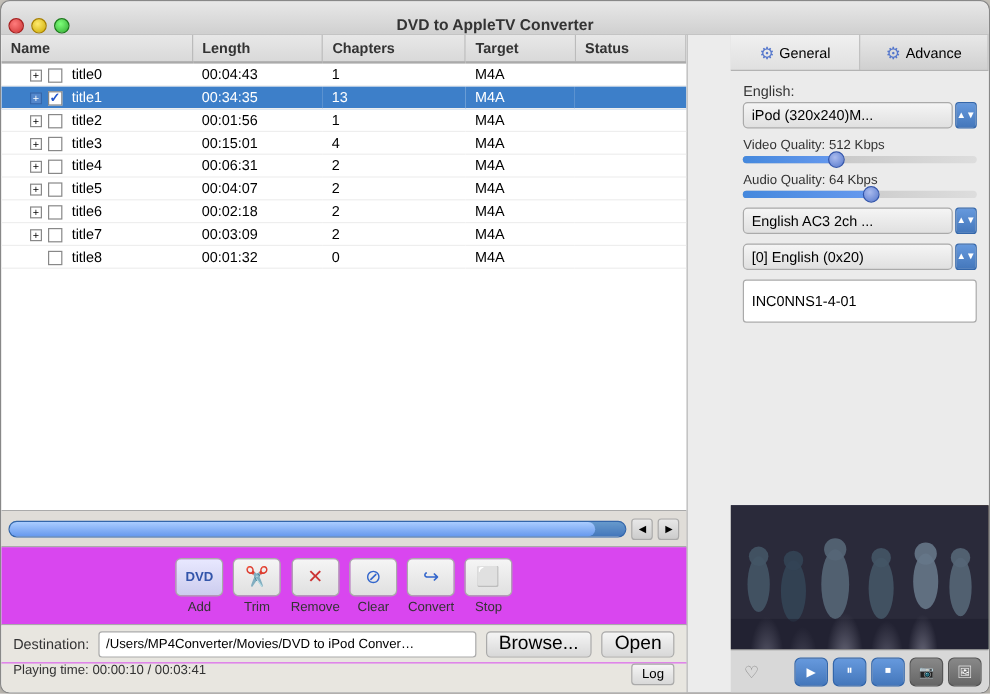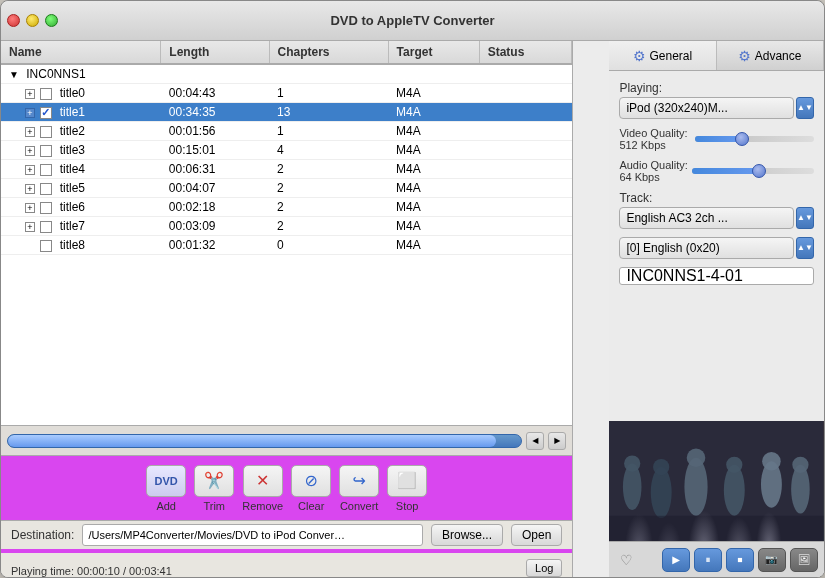--- a/index.html
+++ b/index.html
@@ -19,23 +19,23 @@
       border: 1px solid #888;
       border-radius: 8px;
       display: flex;
       flex-direction: column;
       overflow: hidden;
       box-shadow: 0 4px 20px rgba(0,0,0,0.4);
     }
 
     .title-bar {
       background: linear-gradient(to bottom, #e8e8e8, #d0d0d0);
-      height: 40px;
-      display: flex;
-      align-items: center;
+      height: 28px;
+      display: flex;
+      align-items: flex-end;
       padding: 0 6px;
       border-bottom: 1px solid #aaa;
       border-radius: 8px 8px 0 0;
       position: relative;
     }
 
     .traffic-lights {
       display: flex;
       gap: 6px;
       align-items: center;
@@ -230,49 +230,49 @@
       color: #333;
     }
 
     .bottom-bar {
       height: 32px;
       background: #e8e6e0;
       display: flex;
       align-items: center;
       padding: 0 10px;
       gap: 8px;
-      border-bottom: 4px solid #d946ef;
+      border-bottom: 1px solid #d946ef;
     }
 
     .dest-label { font-size: 12px; color: #333; }
     .dest-path {
       flex: 1;
       height: 22px;
       background: white;
       border: 1px solid #aaa;
       padding: 2px 5px;
       font-size: 11px;
       border-radius: 3px;
     }
 
     .browse-btn, .open-btn {
       height: 22px;
       padding: 0 10px;
       background: linear-gradient(to bottom, #f5f5f5, #d8d8d8);
       border: 1px solid #aaa;
       border-radius: 4px;
-      font-size: 12px;
+      font-size: 16px;
       cursor: pointer;
     }
 
     .status-bar {
       height: 24px;
       background: #e8e6e0;
       display: flex;
-      align-items: flex-end;
+      align-items: flex-start;
       padding: 0 10px;
       justify-content: space-between;
     }
 
     .status-text { font-size: 11px; color: #333; }
     .log-btn {
       height: 18px;
       padding: 0 8px;
       background: linear-gradient(to bottom, #f5f5f5, #d8d8d8);
       border: 1px solid #aaa;
@@ -360,22 +360,22 @@
       align-items: center;
       justify-content: center;
       cursor: pointer;
       font-size: 8px;
       color: white;
       line-height: 1;
     }
 
     .slider-row {
       display: flex;
+      flex-direction: column;
       gap: 3px;
-      align-items: center;
     }
 
     .slider-label {
       font-size: 11px;
       color: #333;
     }
 
     .slider-track {
       width: 100%;
       height: 6px;
@@ -407,26 +407,26 @@
       position: absolute;
       top: -4px;
       cursor: pointer;
     }
 
     .slider-thumb-v { left: calc(40% - 7px); }
     .slider-thumb-a { left: calc(55% - 7px); }
 
     .output-filename-input {
       width: 100%;
-      height: 18px;
+      height: 36px;
       padding: 2px 6px;
       border: 1px solid #aaa;
       border-radius: 3px;
       background: white;
-      font-size: 16px;
+      font-size: 12px;
     }
 
     .thumbnail-area {
       height: 120px;
       background: #222;
       margin: 0;
       overflow: hidden;
       position: relative;
     }
 
@@ -527,30 +527,20 @@
             <tr>
               <th>Name</th>
               <th>Length</th>
               <th>Chapters</th>
               <th>Target</th>
               <th>Status</th>
             </tr>
           </thead>
           <tbody>
 
-            <tr>
-              <td>
-                <span style="font-size:10px; margin-right:4px;">▼</span>
-                <span>INC0NNS1</span>
-              </td>
-              <td></td>
-              <td></td>
-              <td></td>
-              <td></td>
-            </tr>
 
             <tr>
               <td>
                 <span style="margin-left:16px;"></span>
                 <span class="expand-btn">+</span>
                 <span class="checkbox"></span>
                 <span>title0</span>
               </td>
               <td>00:04:43</td>
               <td>1</td>
@@ -729,21 +719,21 @@
         </div>
         <div class="tab">
           <span class="tab-icon">⚙</span>
           <span>Advance</span>
         </div>
       </div>
 
       <div class="settings-area">
 
         <div>
-          <div class="field-label">Playing:</div>
+          <div class="field-label">English:</div>
           <div class="dropdown-wrapper">
             <select class="dropdown">
               <option>iPod (320x240)M...</option>
             </select>
             <div class="dropdown-arrows">▲▼</div>
           </div>
         </div>
 
         <div class="slider-row">
           <div class="slider-label">
@@ -761,21 +751,20 @@
             <span>Audio Quality:</span>
             <span>64 Kbps</span>
           </div>
           <div class="slider-track">
             <div class="slider-fill-a"></div>
             <div class="slider-thumb slider-thumb-a"></div>
           </div>
         </div>
 
         <div>
-          <div class="field-label">Track:</div>
           <div class="dropdown-wrapper">
             <select class="dropdown">
               <option>English AC3 2ch ...</option>
             </select>
             <div class="dropdown-arrows">▲▼</div>
           </div>
         </div>
 
         <div>
           <div class="dropdown-wrapper">

